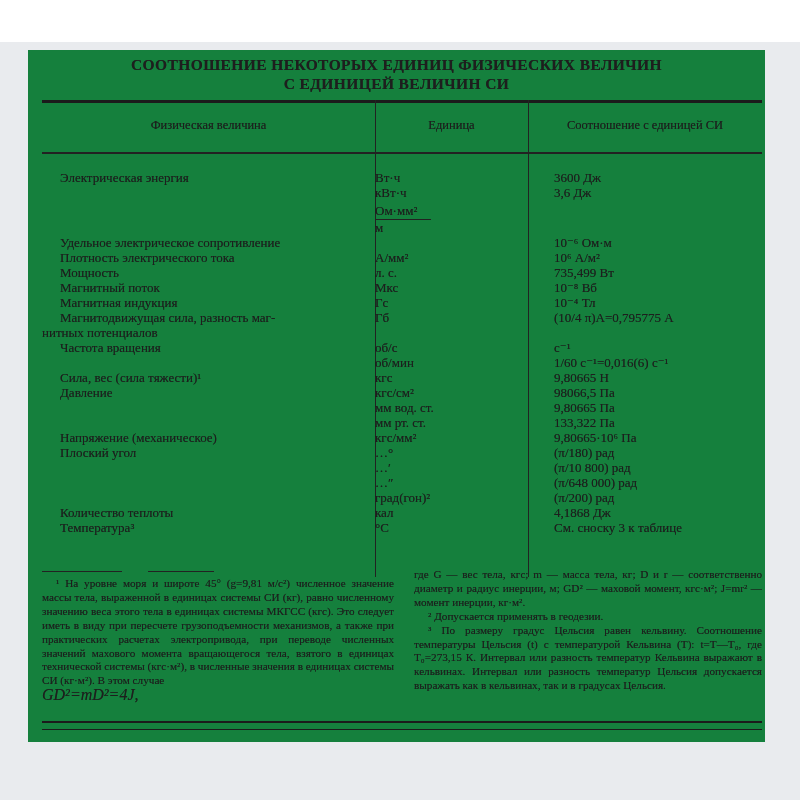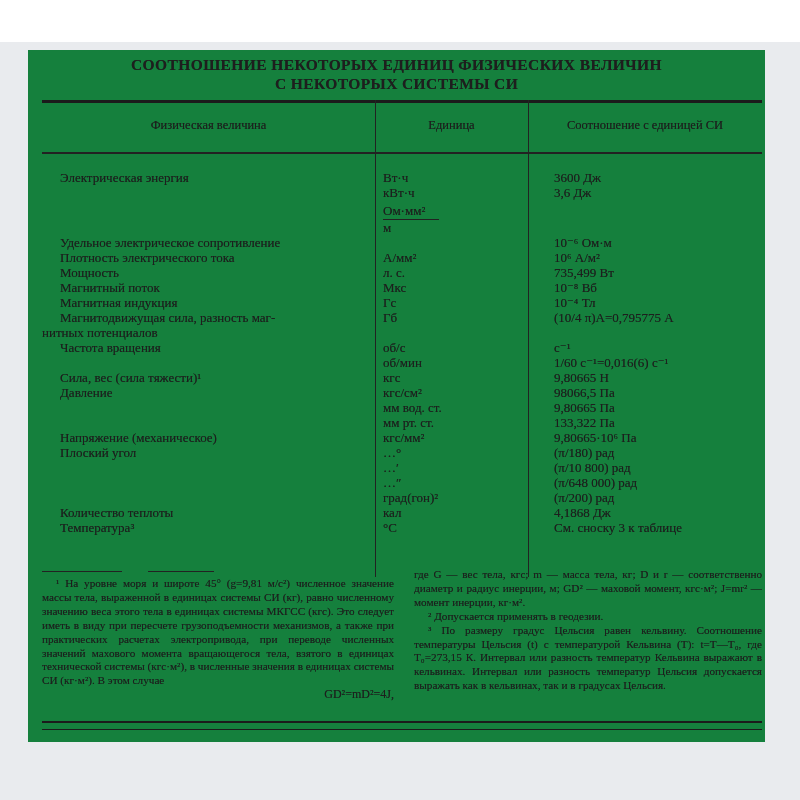--- a/index.html
+++ b/index.html
@@ -30,54 +30,54 @@
   .thead.h-u{left:347px;width:153px;}
   .thead.h-s{left:500px;width:234px;}
   
   .tbody{position:absolute;left:14px;top:120px;width:720px;}
   .tr{display:flex;}
   .h15{height:15px;}
   .h30{height:30px;}
   .h50{height:50px;}
   .td{font-size:13px;line-height:15px;box-sizing:border-box;overflow:visible;}
   .td.q{width:333px;text-indent:18px;white-space:pre-line;}
-  .td.u{width:153px;padding-left:8px;}
+  .td.u{width:153px;}
   .td.s{width:234px;padding-left:26px;}
   .tr.h50 .q,.tr.h50 .s{display:flex;align-items:flex-end;text-indent:0;}
   .tr.h50 .q{padding-left:18px;}
   .frac{display:inline-block;margin-top:4px;line-height:14px;}
   .frac .num{display:block;border-bottom:1.6px solid #222;padding:0 14px 1px 0;width:fit-content;}
   .frac .den{display:block;margin-top:1px;}
   
   .fn-dash{position:absolute;left:14px;top:521px;width:300px;}
   .fn-dash span{display:inline-block;border-top:1.6px solid #222;vertical-align:top;}
   .fn-dash .d1{width:80px;margin-right:26px;}
   .fn-dash .d2{width:66px;}
   .fn{font-size:11.2px;line-height:13.9px;text-align:justify;}
   .fn-left{position:absolute;left:14px;top:527px;width:352px;}
   .fn-left p{margin:0;text-indent:14px;}
-  .fn-formula{margin-top:1px;text-align:right;font-size:12px;text-indent:0 !important;}
+  .fn-formula{margin-top:1px;text-align:left;font-style:italic;font-size:16px;text-indent:0 !important;}
   .fn-right{position:absolute;left:386px;top:518px;width:348px;}
   .fn-right p{margin:0;}
   .fn-right p.ind{text-indent:14px;}
   .rule-bottom{
     position:absolute;left:14px;top:671px;width:720px;height:6px;
     border-top:2.4px solid #1b1b1b;border-bottom:1.6px solid #1b1b1b;
   }
 </style>
 </head>
 <body>
 
 <div class="outer-gray"></div>
 
 <div class="page">
 
   <div class="title">
     <div>СООТНОШЕНИЕ НЕКОТОРЫХ ЕДИНИЦ ФИЗИЧЕСКИХ ВЕЛИЧИН</div>
-    <div>С НЕКОТОРЫХ СИСТЕМЫ СИ</div>
+    <div>С ЕДИНИЦЕЙ ВЕЛИЧИН СИ</div>
   </div>
 
   <div class="rule-top"></div>
   <div class="rule-headsep"></div>
   <div class="vline v1"></div>
   <div class="vline v2"></div>
 
   <div class="thead h-q">Физическая величина</div>
   <div class="thead h-u">Единица</div>
   <div class="thead h-s">Соотношение с единицей СИ</div>

